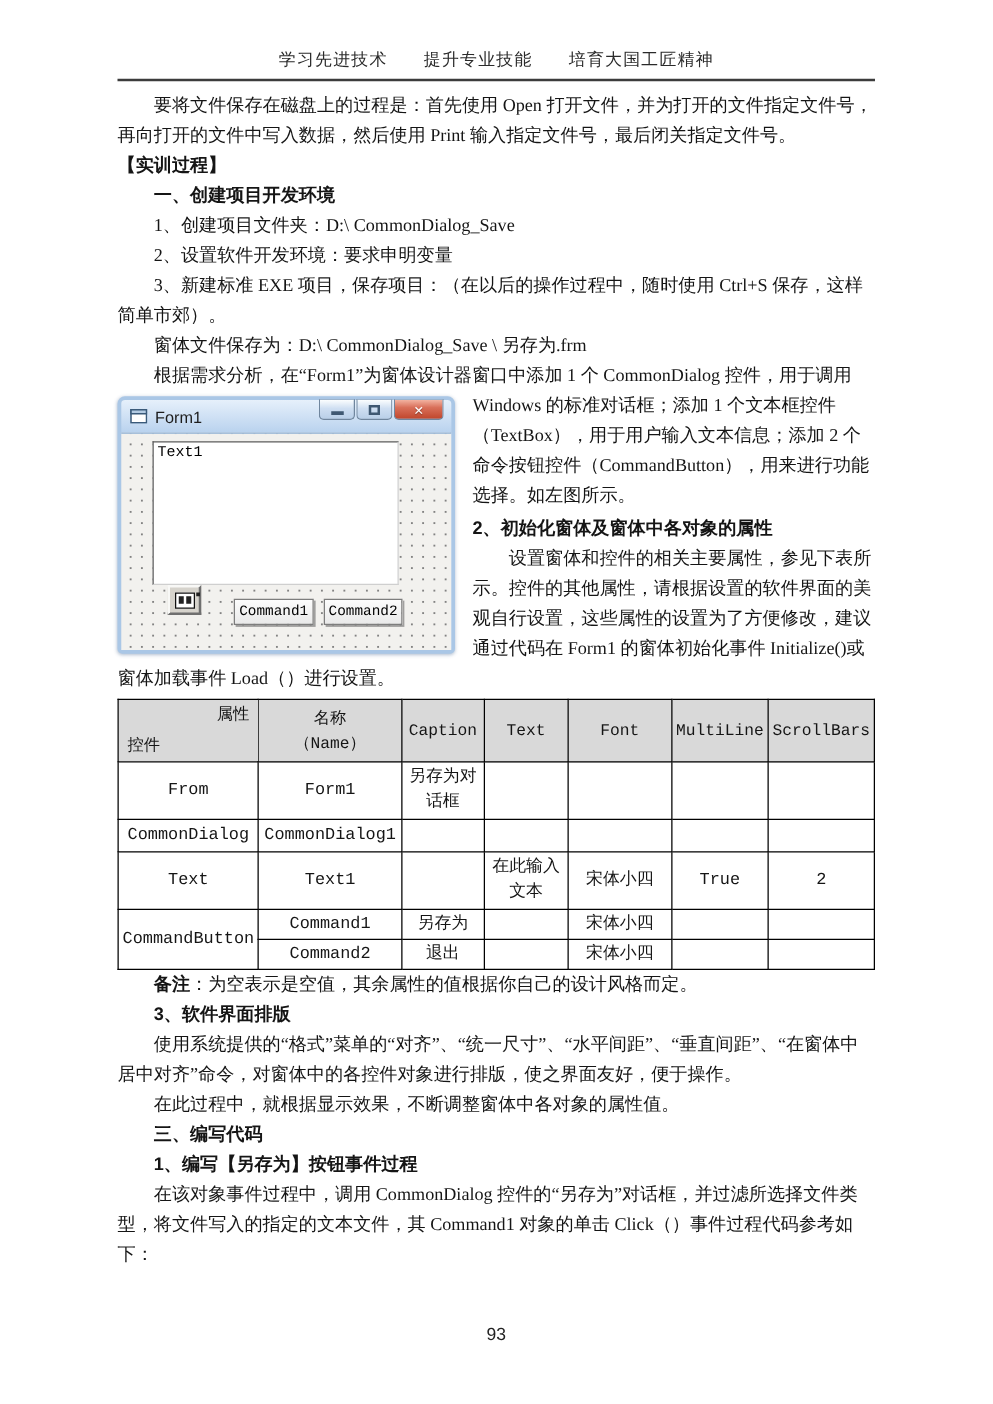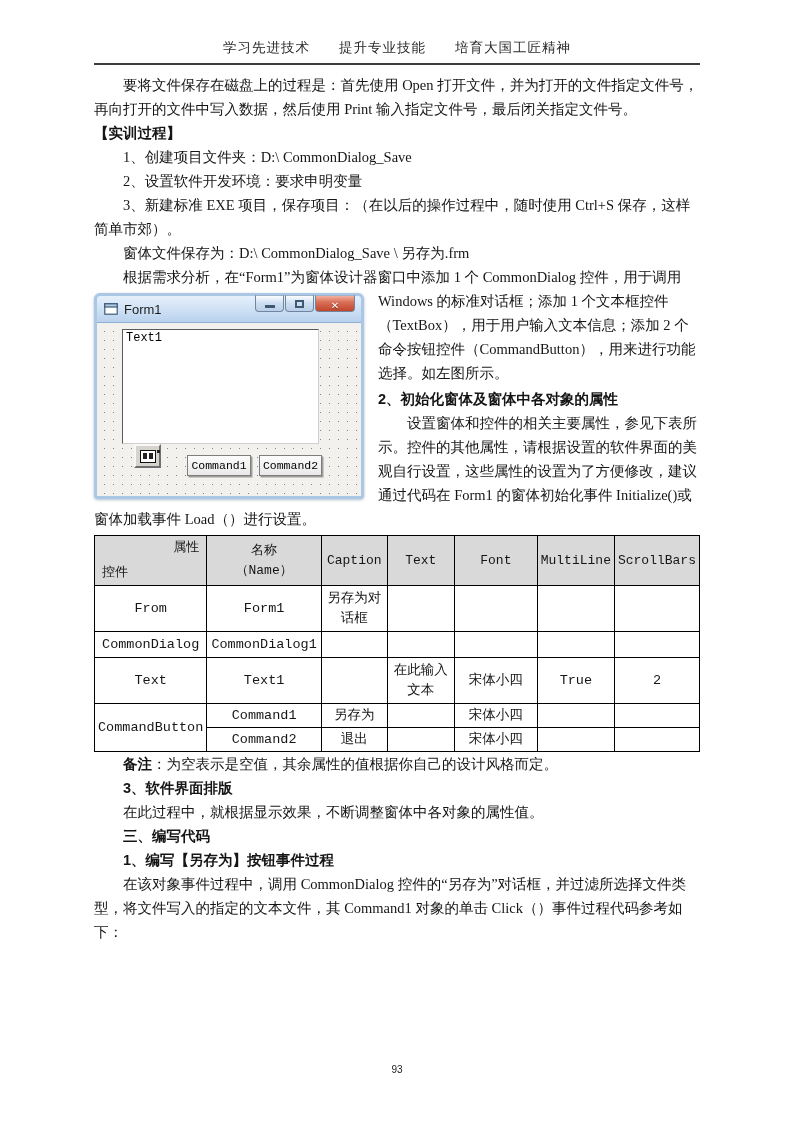--- a/index.html
+++ b/index.html
@@ -75,33 +75,34 @@
   .r-tall { height:46px; }
   .r-mid { height:26px; }
   .r-sm { height:24px; }
   .cmdsep td { border-top:1px solid #8a8a8a; }
   th.corner {
     position:relative; padding:0;
     background:linear-gradient(to bottom right,#d9d9d9 calc(50% - 0.8px),#000 calc(50% - 0.8px),#000 calc(50% + 0.8px),#d9d9d9 calc(50% + 0.8px));
   }
   .corner-top { position:absolute; top:2px; right:7px; font-size:13px; }
   .corner-bottom { position:absolute; bottom:2px; left:7px; font-size:13px;margin-top:20px; }
-  .pageno { position:absolute; left:0; right:0; bottom:48px; text-align:center; font-size:10px; color:#222; font-family:"Liberation Sans","DejaVu Sans",sans-serif; }
+  .pageno { position:absolute; left:0; right:0; bottom:48px; text-align:center; font-size:14px; color:#222; font-family:"Liberation Sans","DejaVu Sans",sans-serif; }
 </style>
 </head>
 <body>
 
 <div class="page">
 
   <div class="motto">学习先进技术　　提升专业技能　　培育大国工匠精神</div>
   <div class="rule"></div>
 
   <p class="indent">要将文件保存在磁盘上的过程是：首先使用 Open 打开文件，并为打开的文件指定文件号，再向打开的文件中写入数据，然后使用 Print 输入指定文件号，最后闭关指定文件号。</p>
 
   <div class="hd">【实训过程】</div>
+  <div class="hd ind">一、创建项目开发环境</div>
 
   <p class="indent">1、创建项目文件夹：D:\ CommonDialog_Save</p>
   <p class="indent">2、设置软件开发环境：要求申明变量</p>
   <p class="indent">3、新建标准 EXE 项目，保存项目：（在以后的操作过程中，随时使用 Ctrl+S 保存，这样简单市郊）。</p>
   <p class="indent">窗体文件保存为：D:\ CommonDialog_Save \ 另存为.frm</p>
 
 
   <p class="indent">根据需求分析，在“Form1”为窗体设计器窗口中添加 1 个 CommonDialog 控件，用于调用</p>
 
   <div class="formshot">
@@ -217,20 +218,21 @@
         <td>宋体小四</td>
         <td></td>
         <td></td>
       </tr>
     </tbody>
   </table>
 
   <p class="indent"><span class="bold-cn">备注</span><span>：为空表示是空值，其余属性的值根据你自己的设计风格而定。</span></p>
 
   <div class="hd ind">3、软件界面排版</div>
+  <p class="indent">使用系统提供的“格式”菜单的“对齐”、“统一尺寸”、“水平间距”、“垂直间距”、“在窗体中居中对齐”命令，对窗体中的各控件对象进行排版，使之界面友好，便于操作。</p>
   <p class="indent">在此过程中，就根据显示效果，不断调整窗体中各对象的属性值。</p>
 
   <div class="hd ind">三、编写代码</div>
   <div class="hd ind">1、编写【另存为】按钮事件过程</div>
   <p class="indent">在该对象事件过程中，调用 CommonDialog 控件的“另存为”对话框，并过滤所选择文件类型，将文件写入的指定的文本文件，其 Command1 对象的单击 Click（）事件过程代码参考如下：</p>
 
 </div>
 
 <div class="pageno">93</div>
 

